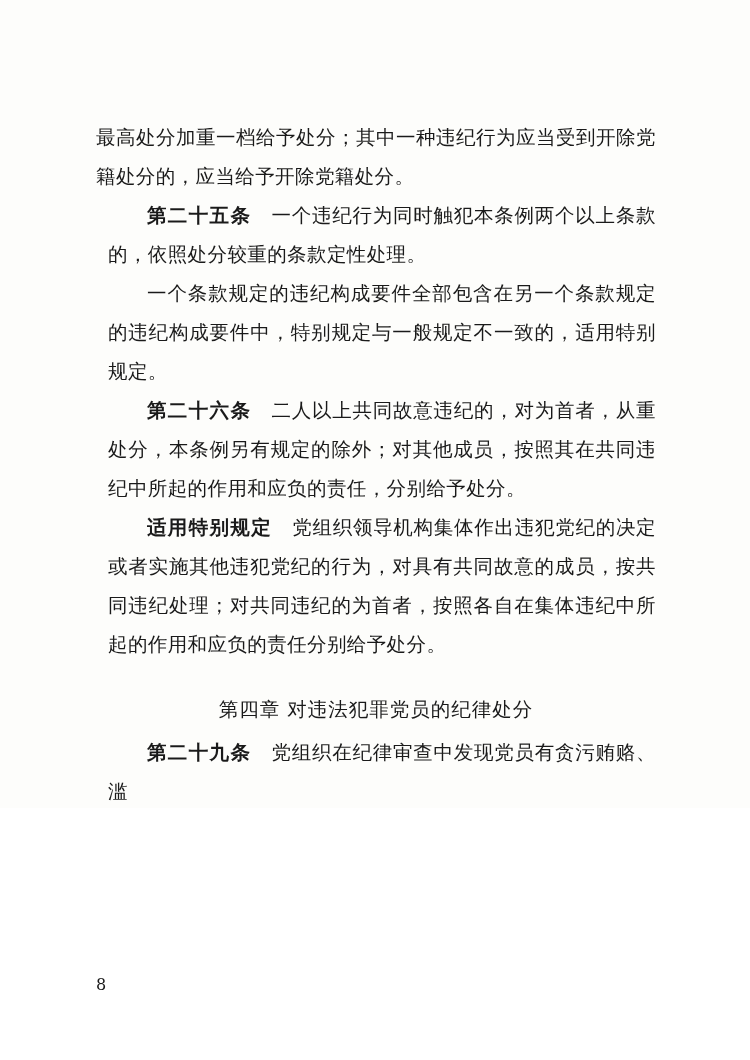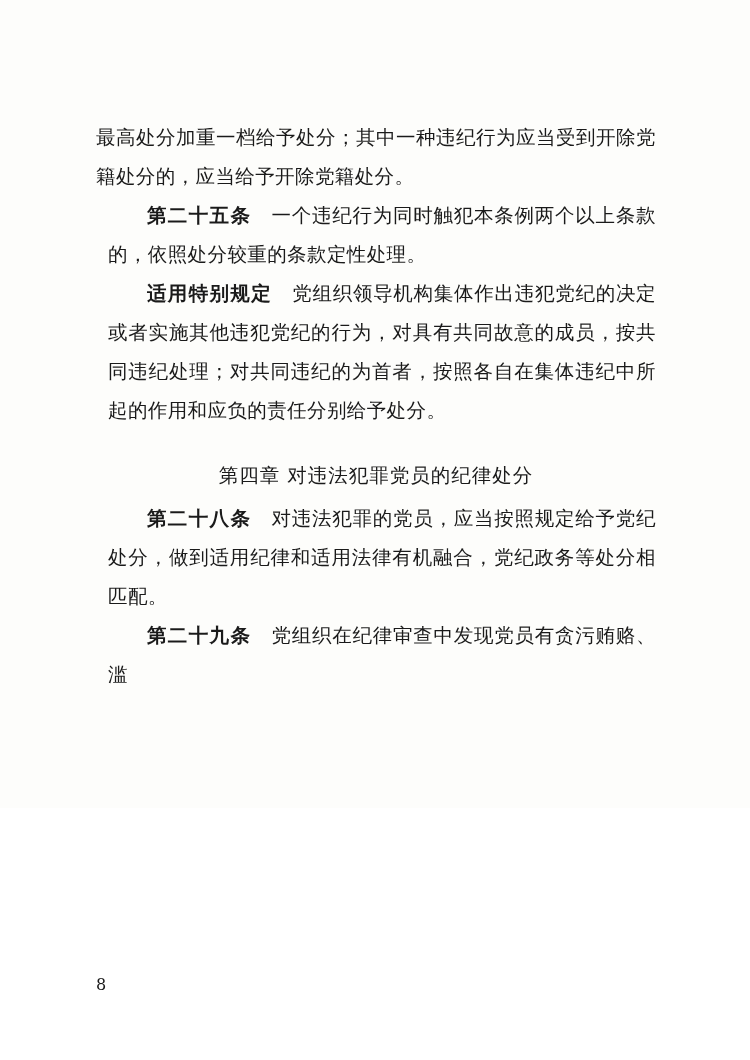--- a/index.html
+++ b/index.html
@@ -65,28 +65,29 @@
 </head>
 <body>
 
 <div class="page">
   <div class="content">
 
     <p class="para"><span>最高处分加重一档给予处分；其中一种违纪行为应当受到开除党籍处分的，应当给予开除党籍处分。</span></p>
 
     <p class="para indent"><span class="article-label">第二十五条</span>　<span>一个违纪行为同时触犯本条例两个以上条款的，依照处分较重的条款定性处理。</span></p>
 
+    <p class="para indent"><span>一个条款规定的违纪构成要件全部包含在另一个条款规定的违纪构成要件中，特别规定与一般规定不一致的，适用特别规定。</span></p>
 
+    <p class="para indent"><span class="article-label">第二十六条</span>　<span>二人以上共同故意违纪的，对为首者，从重处分，本条例另有规定的除外；对其他成员，按照其在共同违纪中所起的作用和应负的责任，分别给予处分。</span></p>
 
 
 
     <p class="para indent"><span class="article-label">适用特别规定</span>　<span>党组织领导机构集体作出违犯党纪的决定或者实施其他违犯党纪的行为，对具有共同故意的成员，按共同违纪处理；对共同违纪的为首者，按照各自在集体违纪中所起的作用和应负的责任分别给予处分。</span></p>
 
     <h2 class="chapter-heading">第四章  对违法犯罪党员的纪律处分</h2>
 
-    <p class="para indent"><span class="article-label">第二十八条</span>　<span>对违法犯罪的党员，应当按照规定给予党纪处分，做到适用纪律和适用法律有机融合，党纪政务等处分相匹配。</span></p>
 
     <p class="para indent"><span class="article-label">第二十九条</span>　<span>党组织在纪律审查中发现党员有贪污贿赂、滥</span></p>
 
   </div>
 
   <div class="page-number">8</div>
 </div>
 
 </body></html>

